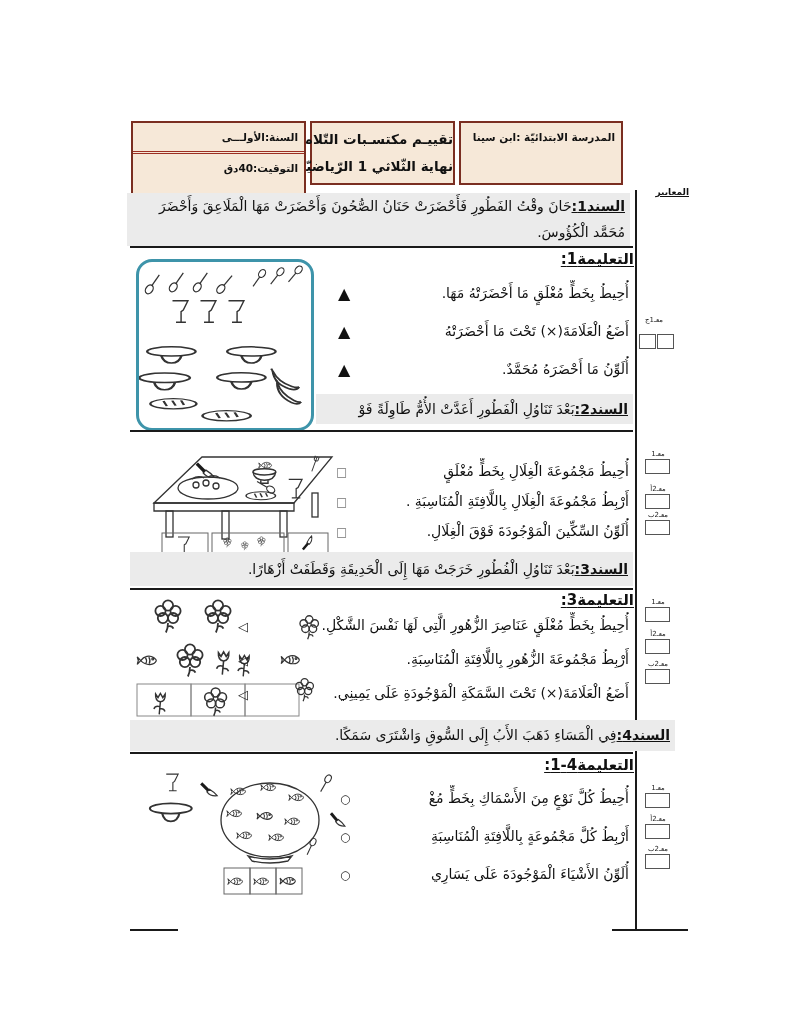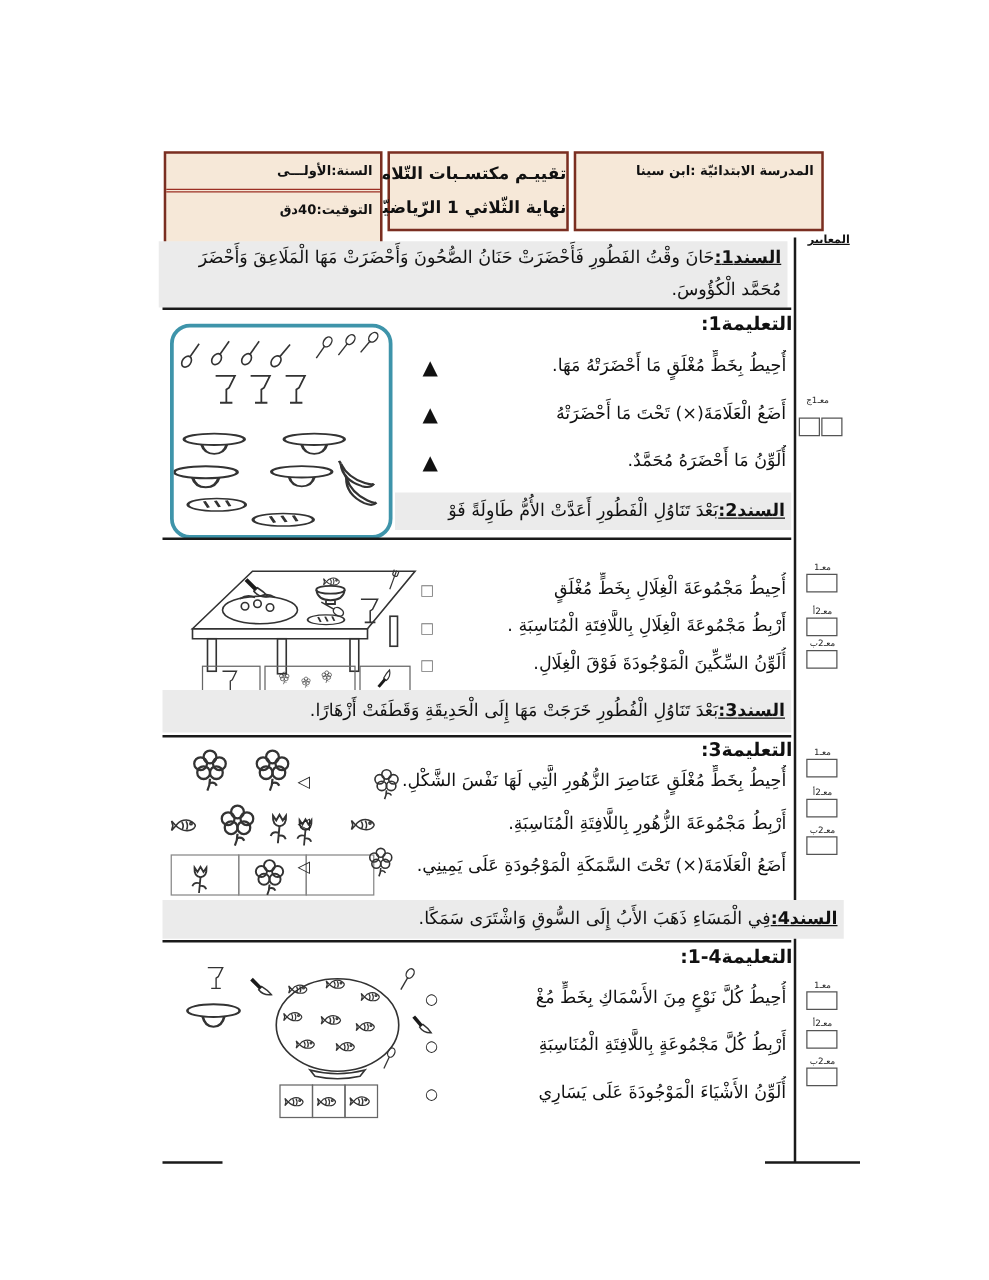--- a/index.html
+++ b/index.html
@@ -14,33 +14,33 @@
   .htitle{direction:rtl;text-align:center;font-size:13.5px;font-weight:bold;line-height:27px;white-space:nowrap;}
   
   .hline{position:absolute;height:2px;background:#1a1a1a;}
   .vline{position:absolute;width:2px;background:#1a1a1a;}
   
   .strip{position:absolute;background:#ebebeb;direction:rtl;text-align:right;
          padding:0 5px;box-sizing:border-box;font-size:14px;overflow:hidden;}
   .strip .lbl{font-weight:bold;text-decoration:underline;}
   
   .thead{position:absolute;direction:rtl;text-align:right;font-size:15px;font-weight:bold;
-         text-underline-offset:2px;white-space:nowrap;padding-left:4px;}
+         text-decoration:underline;text-underline-offset:2px;white-space:nowrap;padding-left:4px;}
   
   .item{position:absolute;height:27px;}
   .itx{position:absolute;right:4px;left:26px;top:0;height:27px;line-height:27px;
        direction:rtl;text-align:right;white-space:nowrap;overflow:hidden;font-size:14px;}
   .mk{position:absolute;left:6px;top:50%;transform:translateY(-50%);line-height:1;}
   .mk-tri{font-size:16px;color:#111;}
   .mk-sq{font-size:12px;color:#777;}
   .mk-otri{font-size:13px;color:#222;}
   .mk-circ{font-size:12px;color:#222;}
   
   .crit-title{position:absolute;font-size:9px;font-weight:bold;text-decoration:underline;
-              direction:rtl;text-align:center;}
+              direction:rtl;}
   .clab{position:absolute;font-size:7px;direction:rtl;text-align:center;color:#222;white-space:nowrap;}
   .cbox{position:absolute;border:1px solid #555;background:#fff;box-sizing:border-box;}
   
   .illus{position:absolute;}
   .illus-frame{border:3px solid #3e94aa;border-radius:16px;}
   svg .ln{stroke:#333;fill:none;stroke-width:1.3;}
 </style>
 </head>
 <body>
 
@@ -96,21 +96,21 @@
     </g>
     <g id="sym-fork" stroke="#333" fill="none" stroke-width="1.2">
       <line x1="12" y1="8" x2="12" y2="22"></line>
         <path d="M9.5 2 L9.5 7 M12 2 L12 7.5 M14.5 2 L14.5 7 M9.5 7 Q12 9 14.5 7"></path>
     </g>
   </defs>
 </svg>
 
 <div class="page">
 
-  <div class="hcell" style="left:459px;top:121px;width:200px;height:64px">
+  <div class="hcell" style="left:459px;top:121px;width:164px;height:64px">
     <div class="hrow">المدرسة الابتدائيّة :ابن سينا</div>
   </div>
   <div class="hcell hcenter" style="left:310px;top:121px;width:145px;height:64px">
     <div class="htitle">تقييـم مكتسـبات التّلاميـذ</div>
     <div class="htitle">نهاية الثّلاثي 1 الرّياضيّات</div>
   </div>
   <div class="hcell" style="left:131px;top:121px;width:175px;height:80px">
     <div class="hrow">السنة:الأولـــى</div>
     <div class="hrow hrow2">التوقيت:40دق</div>
   </div>

